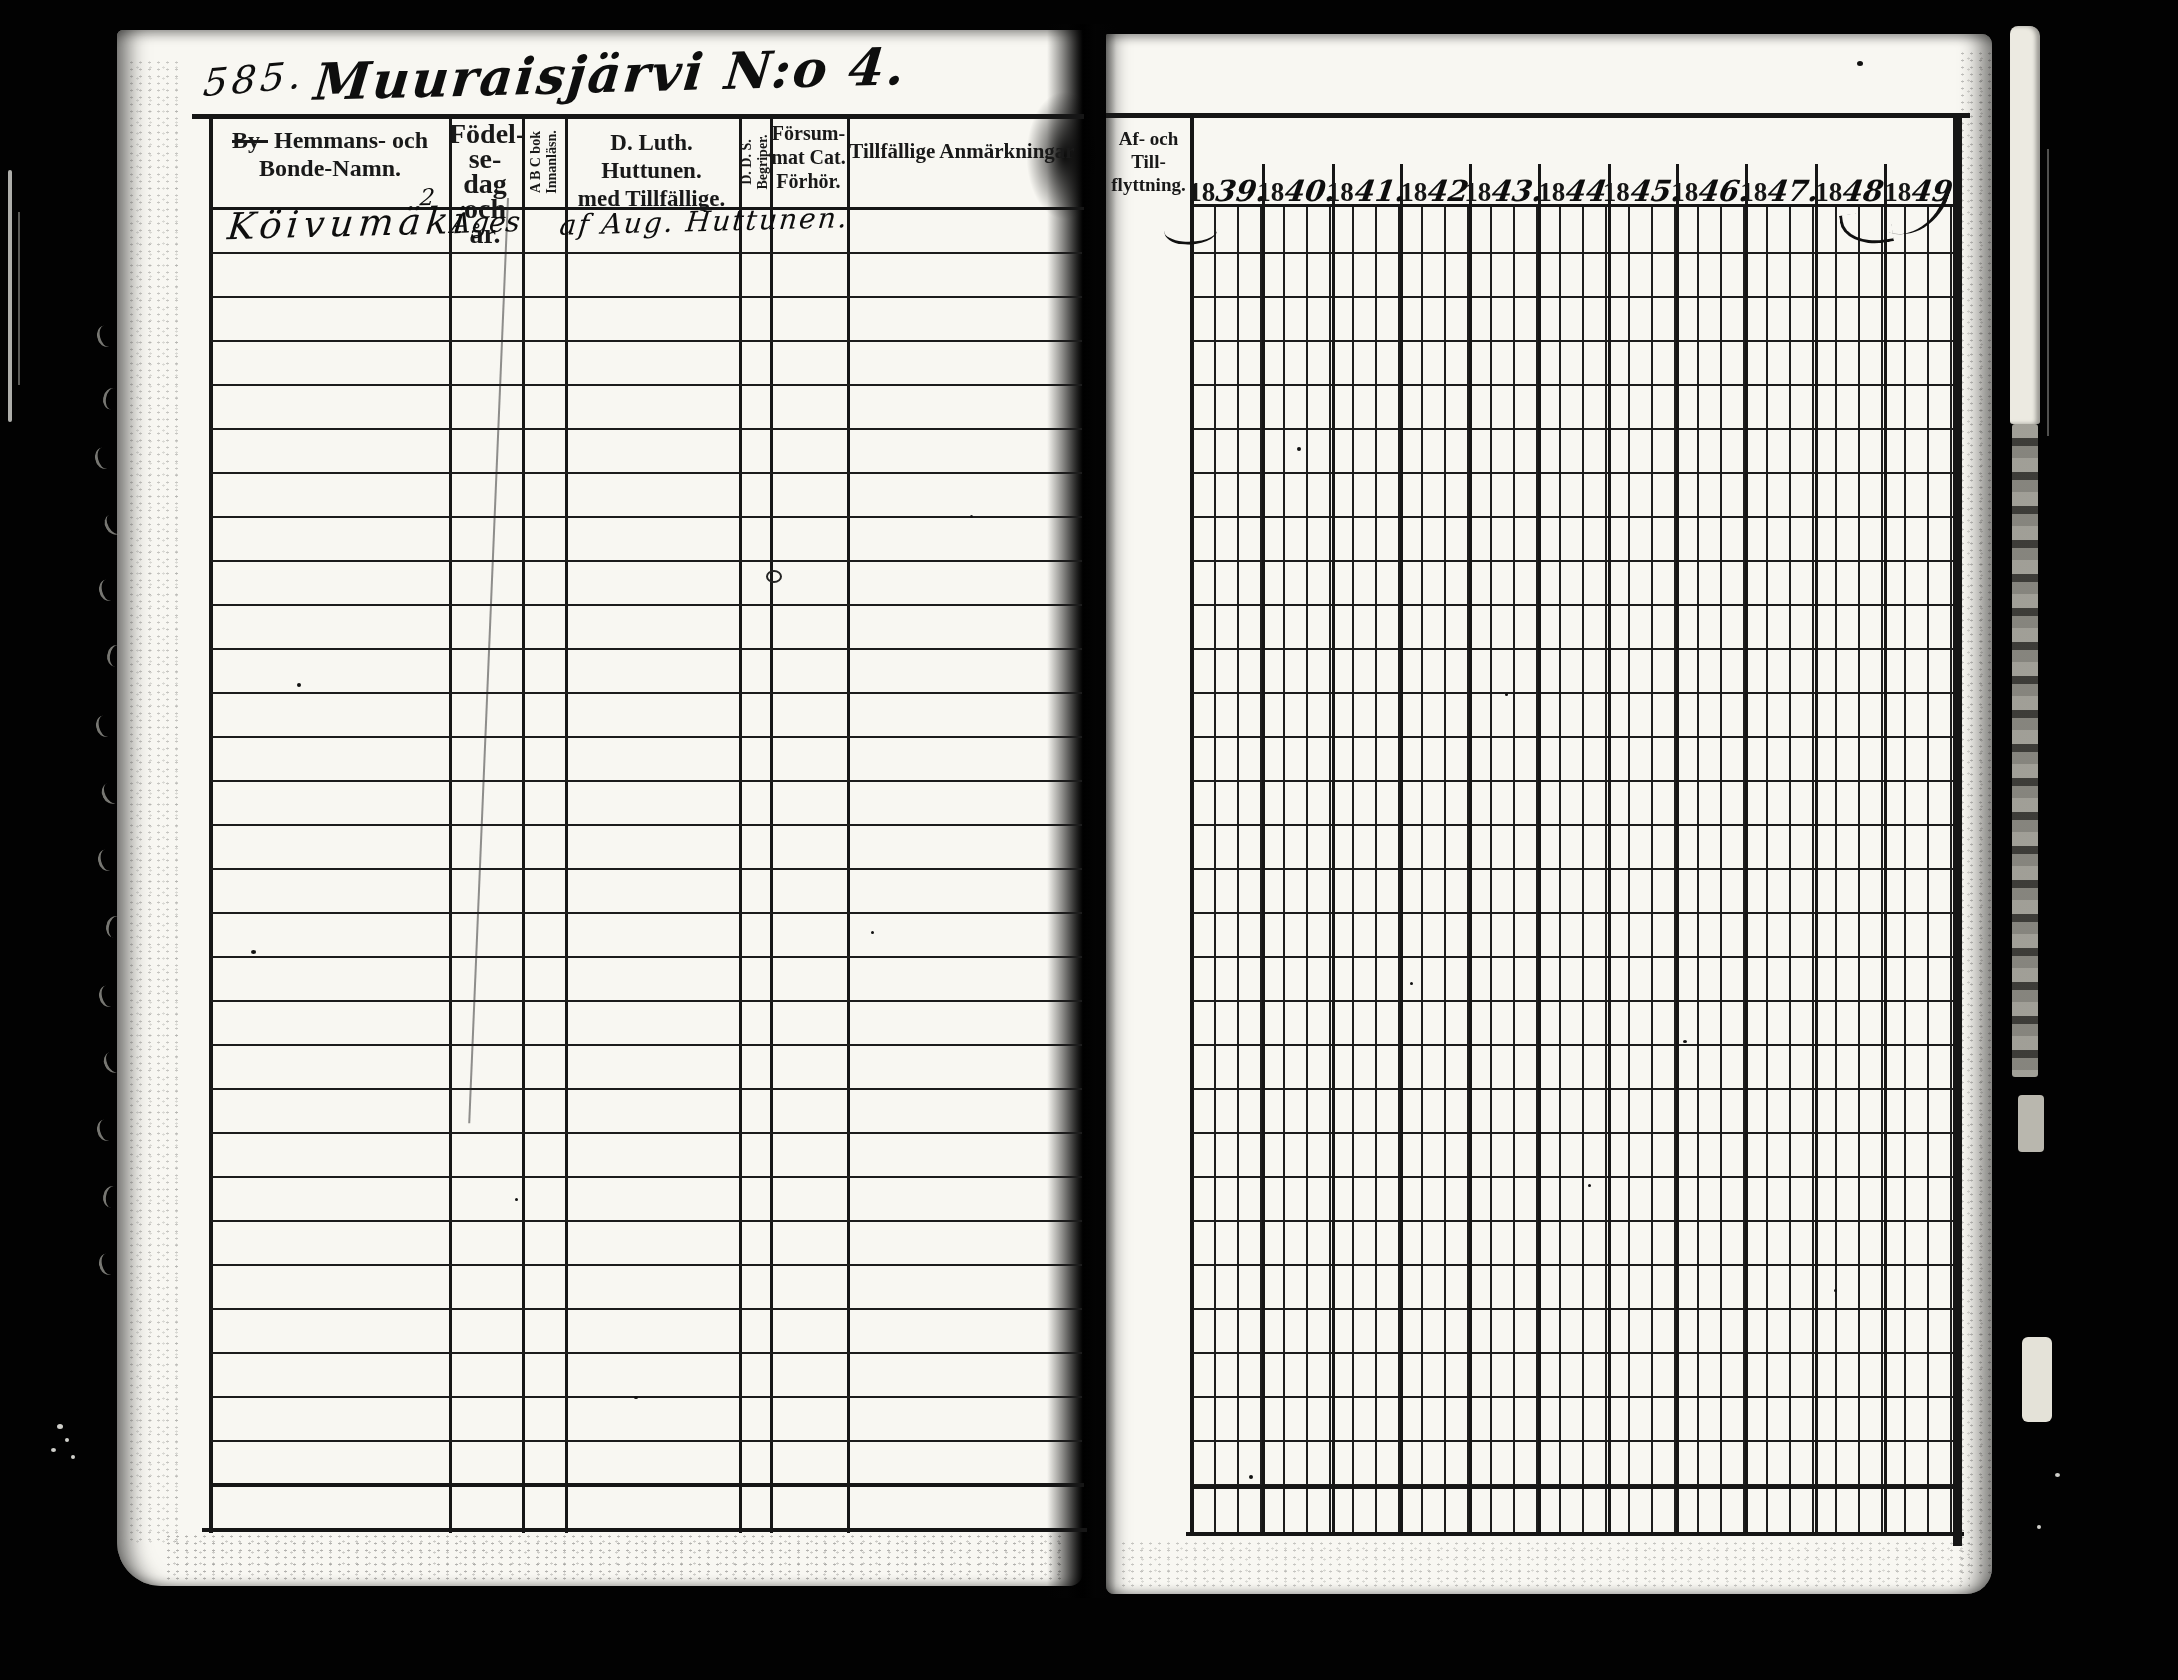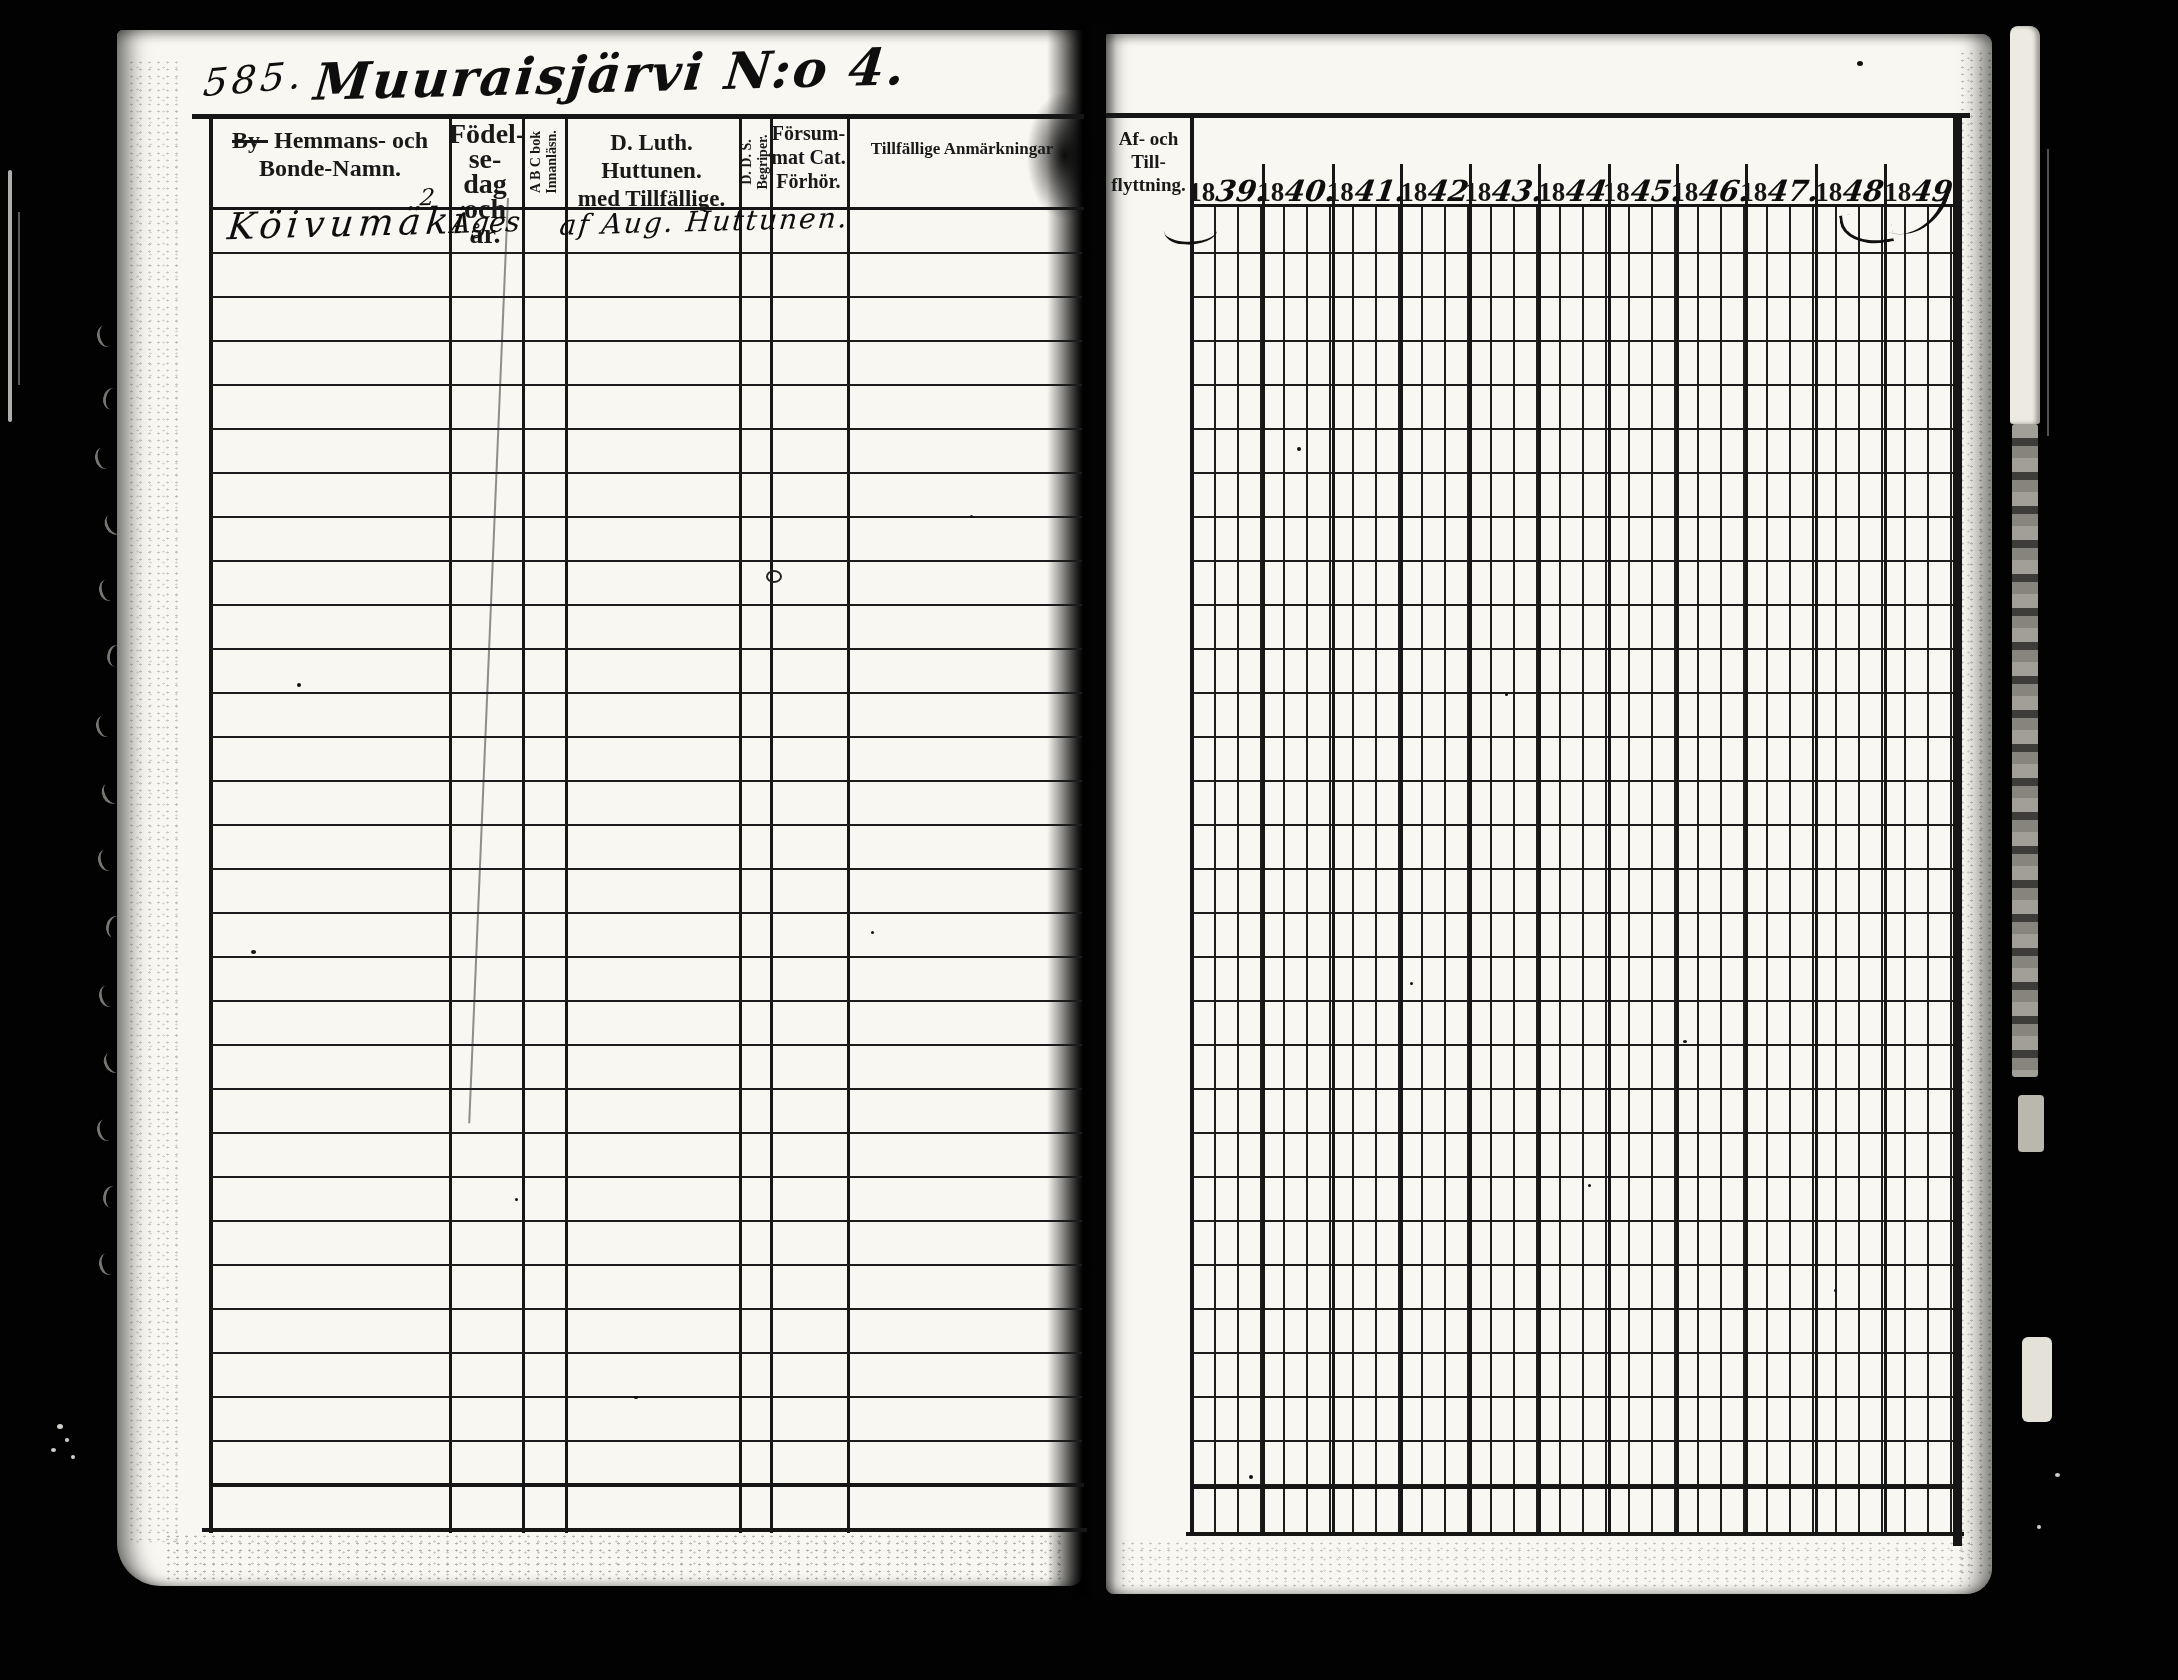--- a/index.html
+++ b/index.html
@@ -95,21 +95,21 @@
   </div>
   <div class="pt rot" style="left:710px;top:140px;width:89px;height:44px;font-size:14px;line-height:16px;font-weight:600;">
     <div>D. D. S.</div>
     <div>Begriper.</div>
   </div>
   <div class="pt" style="left:770px;top:121px;width:77px;font-size:20px;line-height:24px;">
     <div>Försum-</div>
     <div>mat Cat.</div>
     <div>Förhör.</div>
   </div>
-  <div class="pt" style="left:847px;top:139px;width:230px;font-size:17px;white-space:nowrap;overflow:hidden;">Tillfällige Anmärkningar</div>
+  <div class="pt" style="left:847px;top:139px;width:230px;font-size:21px;white-space:nowrap;overflow:hidden;">Tillfällige Anmärkningar</div>
 
   <div class="hw" style="left:228px;top:202px;font-size:37px;letter-spacing:5px;">Köivumäki</div>
   <div class="hw" style="left:451px;top:206px;font-size:28px;">Äges</div>
   <div class="hw" style="left:560px;top:205px;font-size:28px;letter-spacing:2px;">af Aug. Huttunen.</div>
   <div class="hw" style="left:420px;top:184px;font-size:23px;">2</div>
 
   <div class="abs" style="left:507px;top:198px;width:2px;height:926px;background:rgba(35,35,35,.5);transform:rotate(2.4deg);transform-origin:top center;z-index:4;"></div>
   <div class="abs" style="left:766px;top:570px;width:12px;height:9px;border:2px solid #242424;border-radius:50%;z-index:5;"></div>
 
   <div class="line" style="left:1106px;top:113px;width:864px;height:5px;"></div>

